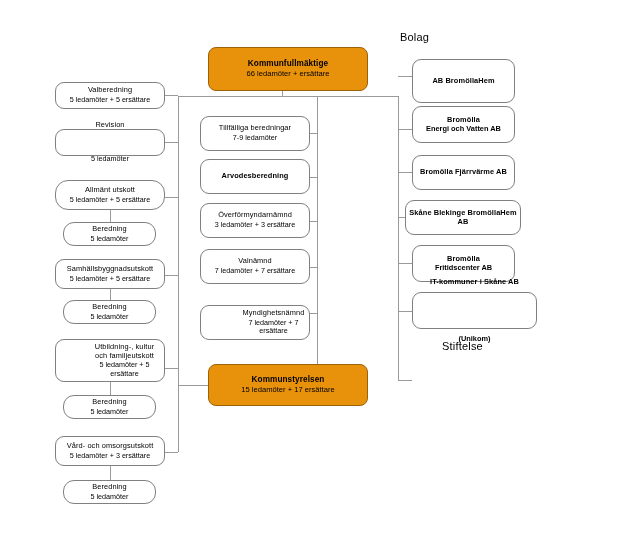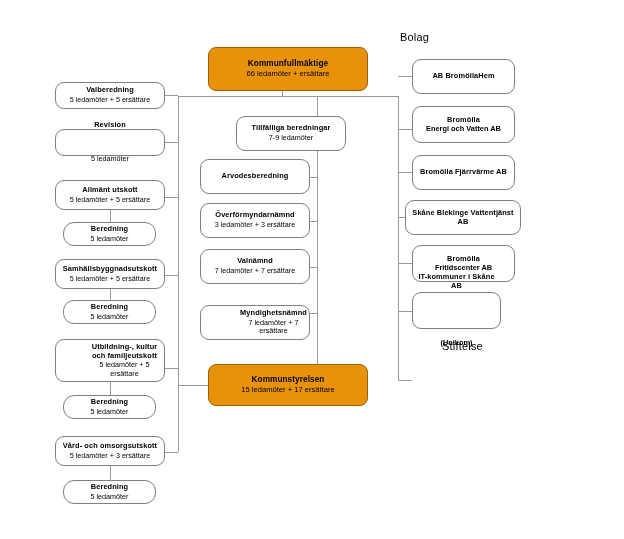--- a/index.html
+++ b/index.html
@@ -32,21 +32,21 @@
     justify-content: center;
     text-align: center;
     border: 1px solid #808080;
     border-radius: 9px;
     background: #ffffff;
     color: #000000;
     line-height: 1.18;
     padding: 2px 3px;
     z-index: 2;
   }
-  .node .l1 { font-weight: bold; font-size: 7.4px; letter-spacing: 0.1px; }
+  .node .l1 { font-weight: normal; font-size: 7.4px; letter-spacing: 0.1px; }
   .node .l2 { font-size: 7.2px; letter-spacing: 0px; margin-top: 1px; }
   .node.single .l1 { font-weight: bold; }
 
   .node.primary {
     background: #E8920C;
     border: 1px solid #9c6208;
     border-radius: 8px;
     z-index: 3;
   }
   .node.primary .l1 { font-size: 8.2px; font-weight: bold; color: #000; }
@@ -128,21 +128,21 @@
   <div class="node" style="left:55px; top:82px; width:110px; height:27px;">
     <div class="l1">Valberedning</div>
     <div class="l2">5 ledamöter + 5 ersättare</div>
   </div>
 
   <div class="node" style="left:55px; top:129px; width:110px; height:27px;gap:24px;">
     <div class="l1">Revision</div>
     <div class="l2">5 ledamöter</div>
   </div>
 
-  <div class="node" style="left:55px; top:180px; width:110px; height:30px;">
+  <div class="node" style="left:55px; top:180px; width:110px; height:30px;border-radius:13px;">
     <div class="l1">Allmänt utskott</div>
     <div class="l2">5 ledamöter + 5 ersättare</div>
   </div>
 
   <div class="node sub" style="left:63px; top:222px; width:93px; height:24px;">
     <div class="l1">Beredning</div>
     <div class="l2">5 ledamöter</div>
   </div>
 
   <div class="node" style="left:55px; top:259px; width:110px; height:30px;">
@@ -168,21 +168,21 @@
   <div class="node" style="left:55px; top:436px; width:110px; height:30px;">
     <div class="l1">Vård- och omsorgsutskott</div>
     <div class="l2">5 ledamöter + 3 ersättare</div>
   </div>
 
   <div class="node sub" style="left:63px; top:480px; width:93px; height:24px;">
     <div class="l1">Beredning</div>
     <div class="l2">5 ledamöter</div>
   </div>
 
-  <div class="node" style="left:200px; top:116px; width:110px; height:35px;margin-left:36px;">
+  <div class="node" style="left:200px; top:116px; width:110px; height:35px;">
     <div class="l1">Tillfälliga beredningar</div>
     <div class="l2">7-9 ledamöter</div>
   </div>
 
   <div class="node single" style="left:200px; top:159px; width:110px; height:35px;">
     <div class="l1">Arvodesberedning</div>
 
   </div>
 
   <div class="node" style="left:200px; top:203px; width:110px; height:35px;">
@@ -195,46 +195,46 @@
     <div class="l2">7 ledamöter + 7 ersättare</div>
   </div>
 
   <div class="node" style="left:200px; top:305px; width:110px; height:35px;padding-left:40px;">
     <div class="l1">Myndighetsnämnd</div>
     <div class="l2">7 ledamöter + 7 ersättare</div>
   </div>
 
   <div class="section-label" style="left:400px; top:31px;">Bolag</div>
 
-  <div class="node company" style="left:412px; top:59px; width:103px; height:35px;">
+  <div class="node company" style="left:412px; top:59px; width:103px; height:44px;">
     <div class="l1">AB BromöllaHem</div>
 
   </div>
 
   <div class="node company" style="left:412px; top:106px; width:103px; height:37px;">
     <div class="l1">Bromölla</div>
     <div class="l2">Energi och Vatten AB</div>
   </div>
 
   <div class="node company" style="left:412px; top:155px; width:103px; height:35px;">
     <div class="l1">Bromölla Fjärrvärme AB</div>
 
   </div>
 
   <div class="node company" style="left:405px; top:200px; width:116px; height:35px;">
-    <div class="l1">Skåne Blekinge Vattentjänst AB</div>
+    <div class="l1">Skåne Blekinge BromöllaHem AB</div>
 
   </div>
 
   <div class="node company" style="left:412px; top:245px; width:103px; height:37px;">
     <div class="l1">Bromölla</div>
     <div class="l2">Fritidscenter AB</div>
   </div>
 
-  <div class="node company" style="left:412px; top:292px; width:89px; height:37px;gap:48px;">
+  <div class="node company" style="left:412px; top:292px; width:125px; height:37px;gap:48px;">
     <div class="l1">IT-kommuner i Skåne AB</div>
     <div class="l2">(Unikom)</div>
   </div>
 
   <div class="section-label" style="left:394px; top:340px;padding-left:48px;">Stiftelse</div>
 
 
 </div>
 
 </body></html>

